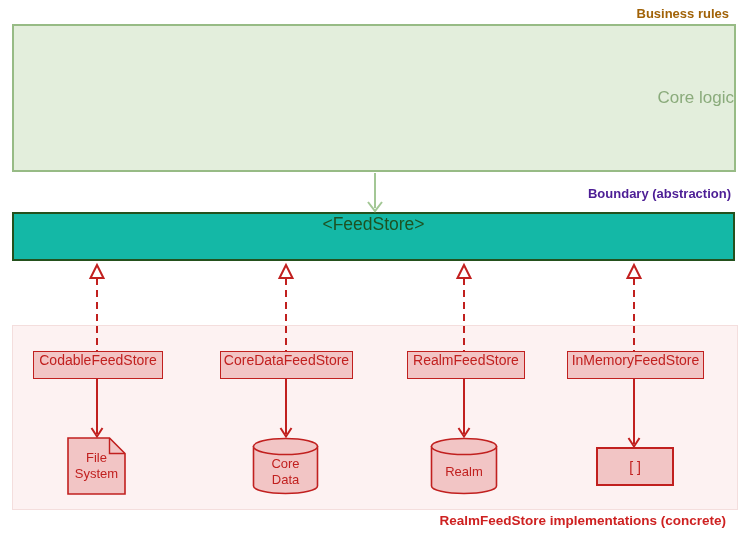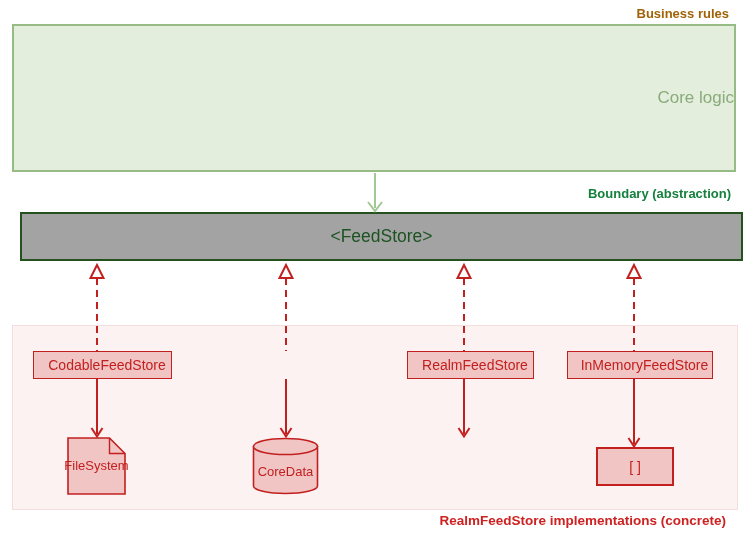--- a/index.html
+++ b/index.html
@@ -2,58 +2,58 @@
 <html><head>
 <meta charset="utf-8">
 <style>
   html,body{margin:0;padding:0;background:#ffffff;}
   .canvas{
     position:relative;width:750px;height:545px;background:#ffffff;
     font-family:"Liberation Sans",sans-serif;overflow:hidden;
   }
   .layer-label{position:absolute;font-weight:bold;font-size:13px;white-space:nowrap;}
   .label-business{top:6px;right:21px;color:#a16207;}
-  .label-boundary{top:186px;right:19px;color:#15803d;}
+  .label-boundary{top:186px;right:19px;color:#4c1d95;}
   .label-infra{top:513px;right:24px;color:#ce2121;font-size:13.5px;}
 
   .core-box{
     position:absolute;left:12px;top:24px;width:720px;height:144px;
     background:#e3eedc;border:2px solid #97bb85;
     display:flex;align-items:center;justify-content:flex-end;
   }
   .core-box span{color:#8aab7b;font-size:17px;}
 
   .feedstore-box{
-    position:absolute;left:20px;top:212px;width:719px;height:45px;
-    background:#a3a3a3;border:2.5px solid #24511d;
-    display:flex;align-items:center;justify-content:center;
+    position:absolute;left:12px;top:212px;width:719px;height:45px;
+    background:#14b8a6;border:2.5px solid #24511d;
+    display:flex;justify-content:center;
   }
   .feedstore-box span{color:#1d5222;font-size:17.5px;}
 
   .infra-region{
     position:absolute;left:12px;top:325px;width:724px;height:183px;
     background:#fdf2f2;border:1px solid #f4dedd;
   }
 
   .arrows{position:absolute;left:0;top:0;pointer-events:none;}
 
   .impl-box{
     position:absolute;top:351px;height:26px;
     background:#f2c5c5;border:1.5px solid #c1201f;
-    display:flex;align-items:center;justify-content:center;padding-left:9px;
+    display:flex;align-items:flex-start;justify-content:center;
   }
   .impl-box span{color:#c1201f;font-size:14px;white-space:nowrap;}
 
   .icon-node{position:absolute;}
   .icon-svg{position:absolute;left:0;top:0;width:100%;height:100%;}
   .icon-svg .shape{fill:#f2c5c5;stroke:#c1201f;stroke-width:1.6;}
   .icon-svg .fold{fill:none;stroke:#c1201f;stroke-width:1.4;}
   .icon-label{
     position:absolute;left:0;top:0;width:100%;height:100%;
-    display:flex;align-items:center;justify-content:center;
+    display:flex;flex-direction:column;align-items:center;justify-content:center;
     color:#c1201f;font-size:13px;line-height:16px;text-align:center;
   }
   .array-node{
     position:absolute;left:596px;top:447px;width:74px;height:35px;
     background:#f2c5c5;border:2px solid #c1201f;
     display:flex;align-items:center;justify-content:center;
     color:#c1201f;font-size:14px;
   }
 </style>
 </head>
@@ -117,20 +117,23 @@
       <g>
         <line x1="634" y1="379" x2="634" y2="444"></line>
         <polyline points="628.5,438 634,446.5 639.5,438"></polyline>
       </g>
     </g>
   </svg>
 
   <div class="impl-box" style="left:33px;width:128px">
     <span>CodableFeedStore</span>
   </div>
+  <div class="impl-box" style="left:220px;width:131px">
+    <span>CoreDataFeedStore</span>
+  </div>
   <div class="impl-box" style="left:407px;width:116px">
     <span>RealmFeedStore</span>
   </div>
   <div class="impl-box" style="left:567px;width:135px">
     <span>InMemoryFeedStore</span>
   </div>
 
   <div class="icon-node" style="left:67px;top:437px;width:59px;height:58px">
     <svg class="icon-svg" viewBox="0 0 59 58">
       <path class="shape" d="M1 1 H42.5 L58 16.5 V57 H1 Z"></path>
@@ -146,20 +149,30 @@
     <svg class="icon-svg" viewBox="0 0 67 58">
       <path class="shape" d="M1.5 9.5 V49 A32 7.5 0 0 0 65.5 49 V9.5 Z"></path>
       <ellipse class="shape" cx="33.5" cy="9.5" rx="32" ry="8"></ellipse>
     </svg>
     <div class="icon-label" style="padding-top:6px">
       <span>Core</span>
       <span>Data</span>
     </div>
   </div>
 
+  <div class="icon-node" style="left:430px;top:437px;width:68px;height:58px">
+    <svg class="icon-svg" viewBox="0 0 68 58">
+      <path class="shape" d="M1.5 9.5 V49 A32.5 7.5 0 0 0 66.5 49 V9.5 Z"></path>
+      <ellipse class="shape" cx="34" cy="9.5" rx="32.5" ry="8"></ellipse>
+    </svg>
+    <div class="icon-label" style="padding-top:6px">
+      <span>Realm</span>
+      <span></span>
+    </div>
+  </div>
 
   <div class="array-node">
     <span>[ ]</span>
   </div>
 
   <div class="layer-label label-infra">RealmFeedStore implementations (concrete)</div>
 
 </div>
 
 </body></html>

